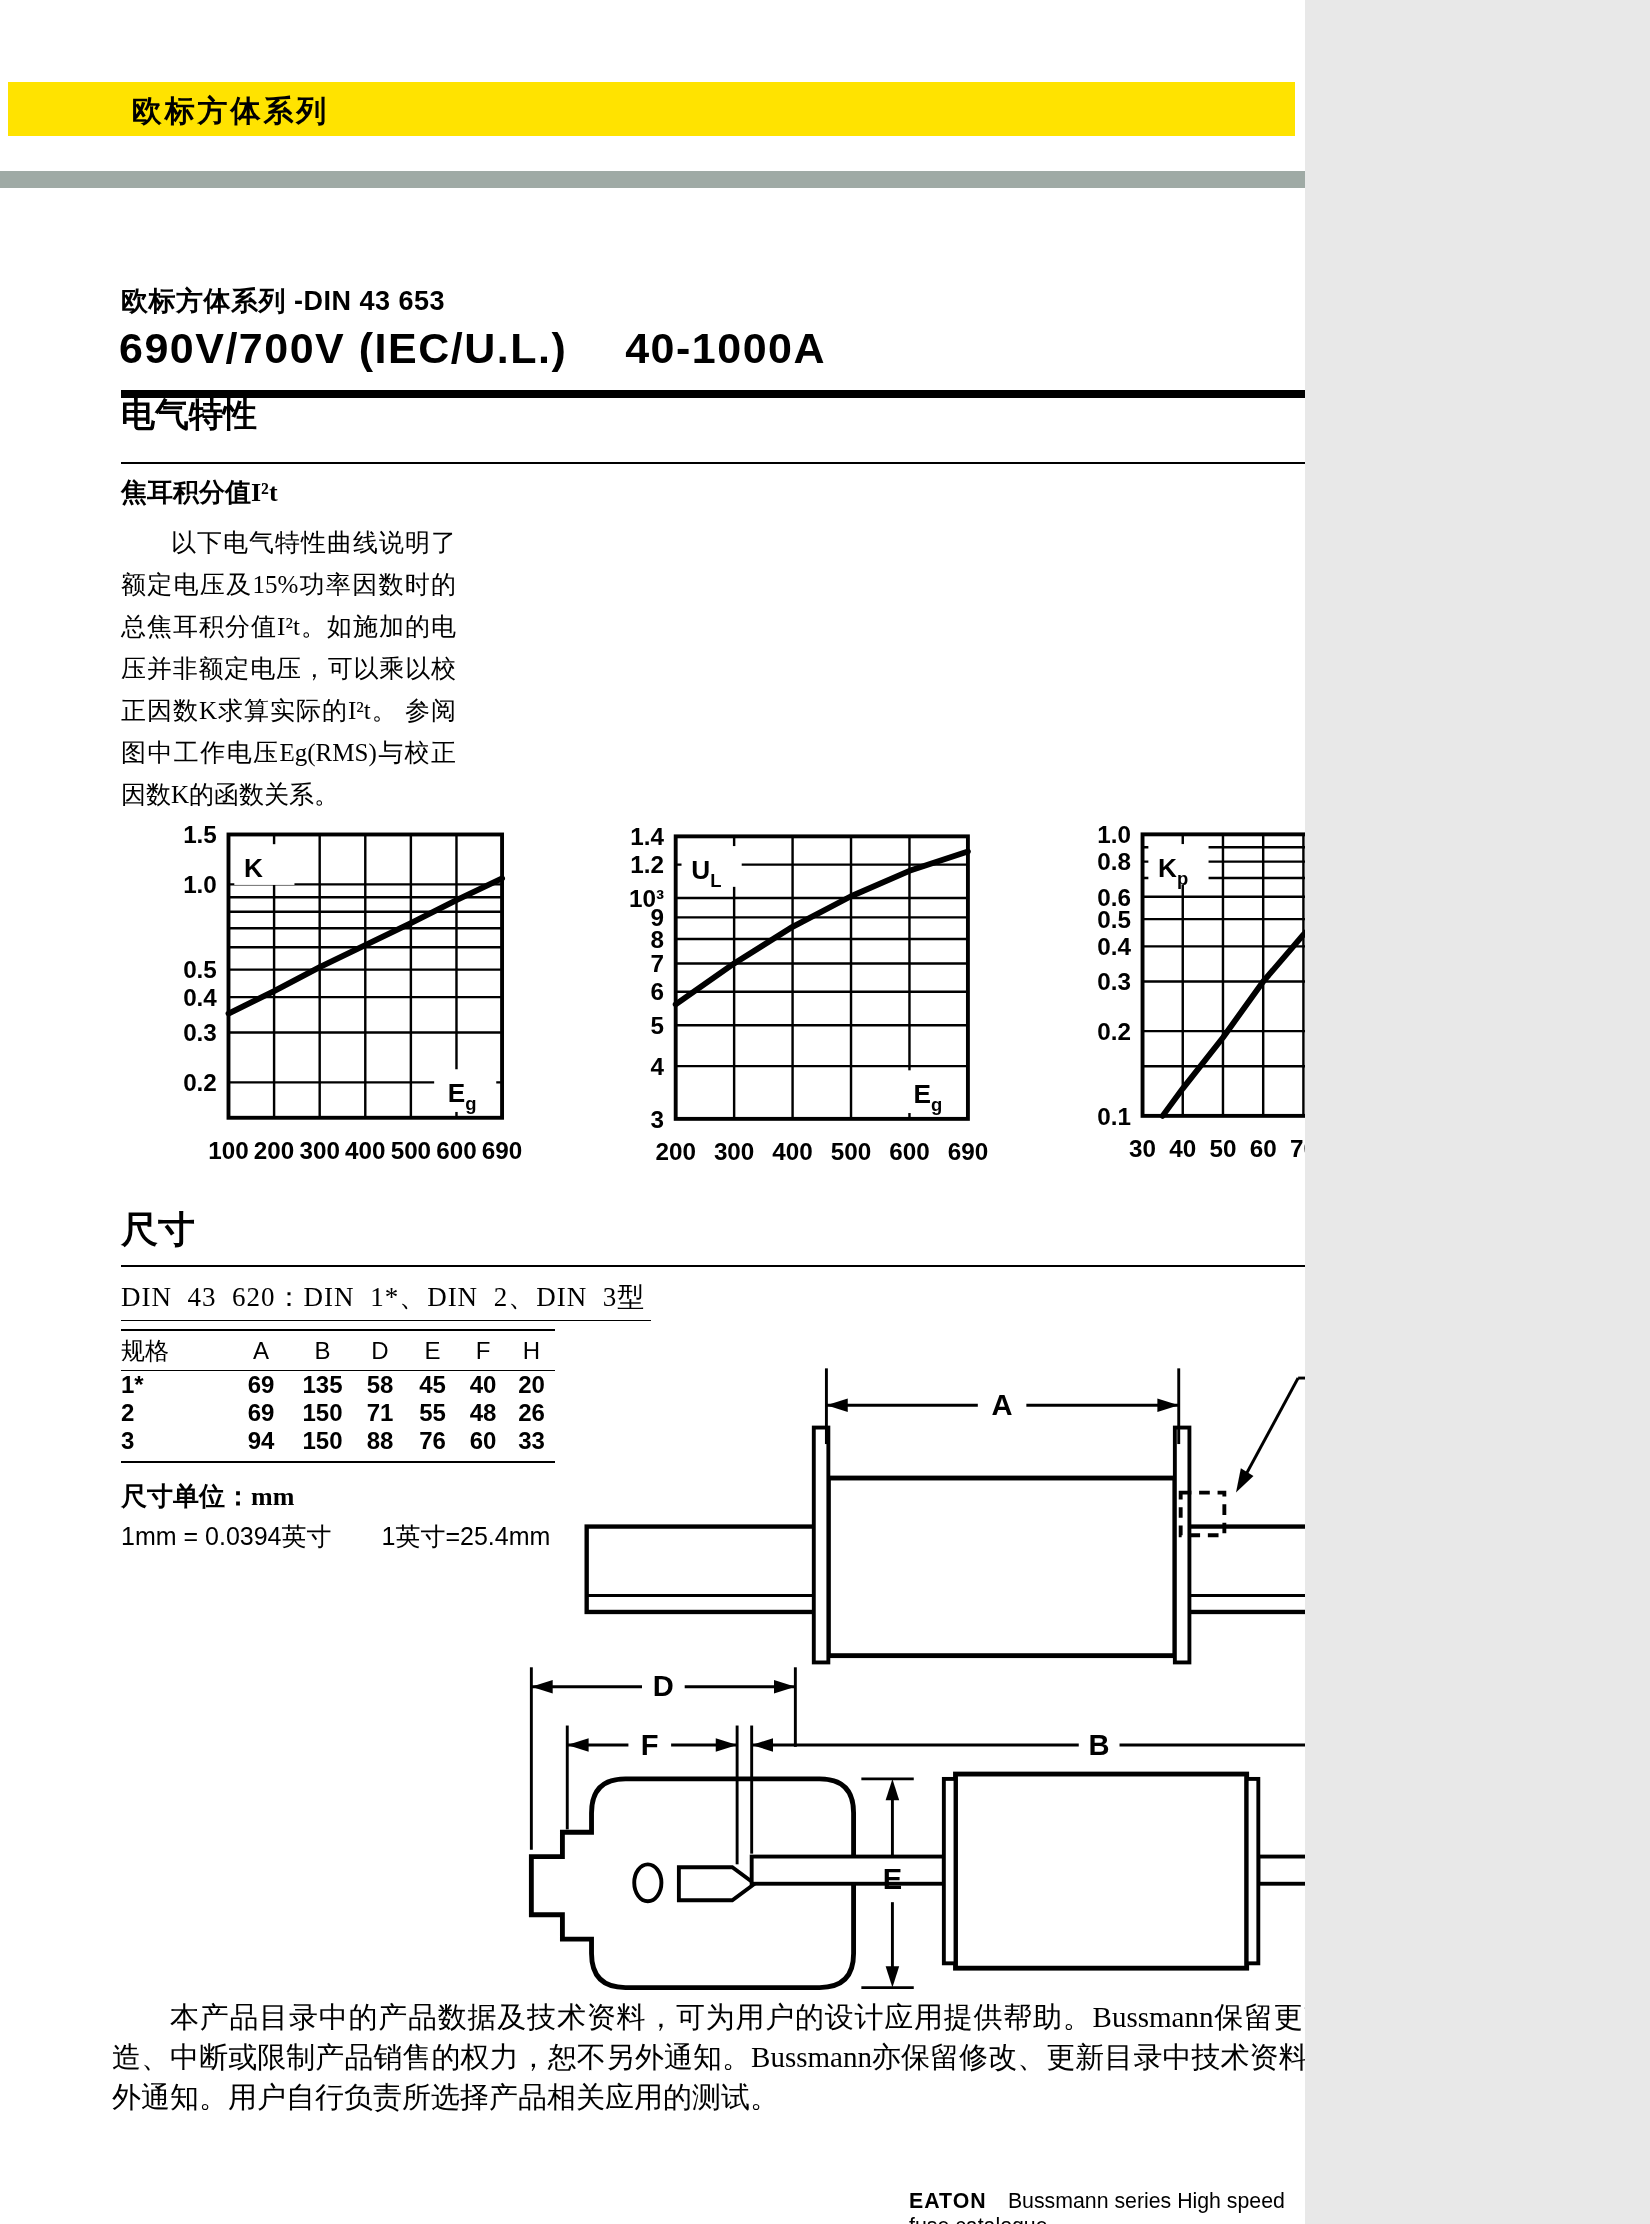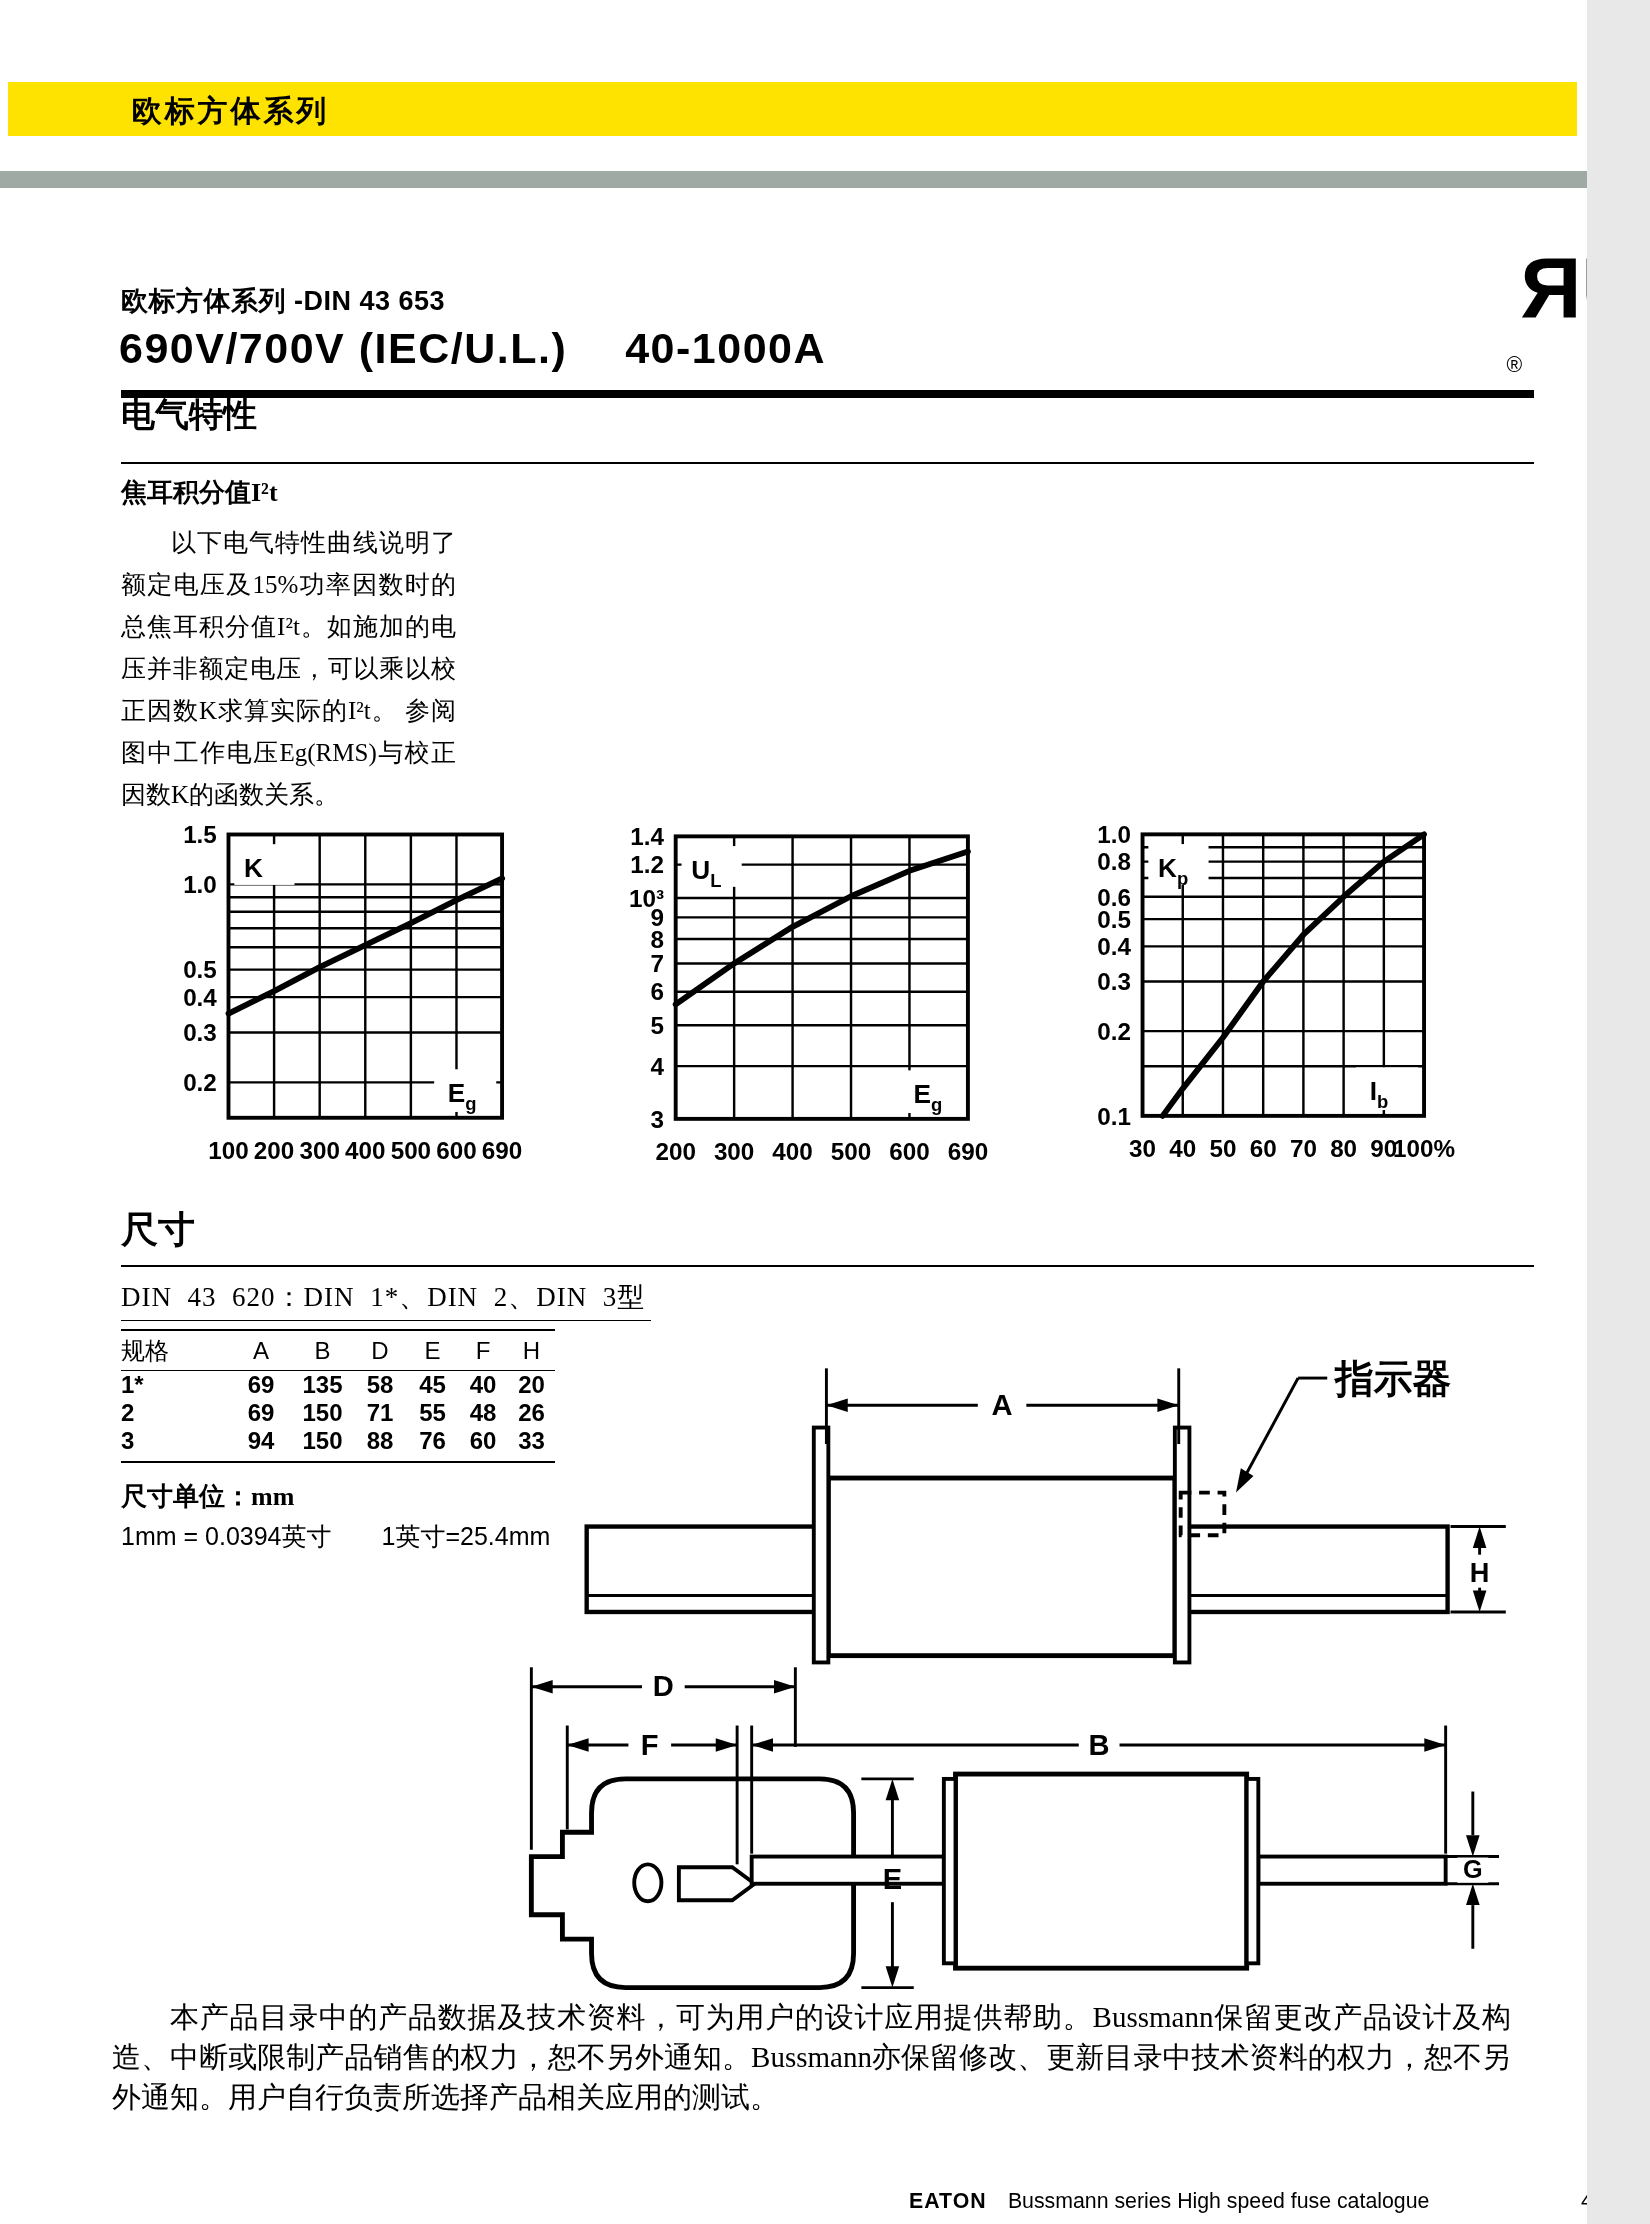--- a/index.html
+++ b/index.html
@@ -1,16 +1,16 @@
 <!DOCTYPE html>
 <html><head>
 <meta charset="utf-8">
 <style>
   html,body{margin:0;padding:0;background:#e8e8e8;}
-  .page{position:relative;width:1587px;height:2224px;background:#ffffff;color:#000;
+  .page{position:relative;width:1305px;height:2224px;background:#ffffff;color:#000;
         font-family:"Liberation Serif",serif;overflow:hidden;}
   .yellow-bar{position:absolute;left:7.8px;right:9.7px;top:82px;height:54px;}
   .yellow-bar .label{position:absolute;left:124px;top:8.7px;font-family:"Liberation Sans",sans-serif;
         font-weight:700;font-size:30px;letter-spacing:2.9px;}
   .gray-bar{position:absolute;left:0;top:171px;width:1610px;height:16.5px;}
   .subtitle{position:absolute;left:121px;top:283px;font-family:"Liberation Sans",sans-serif;
         font-weight:700;font-size:27px;letter-spacing:0.5px;}
   .main-title{position:absolute;left:119px;top:320px;font-family:"Liberation Sans",sans-serif;
         font-weight:900;font-size:43px;letter-spacing:1.5px;white-space:pre;}
   .ul-mark{position:absolute;left:1520px;top:239px;width:126px;height:112px;

